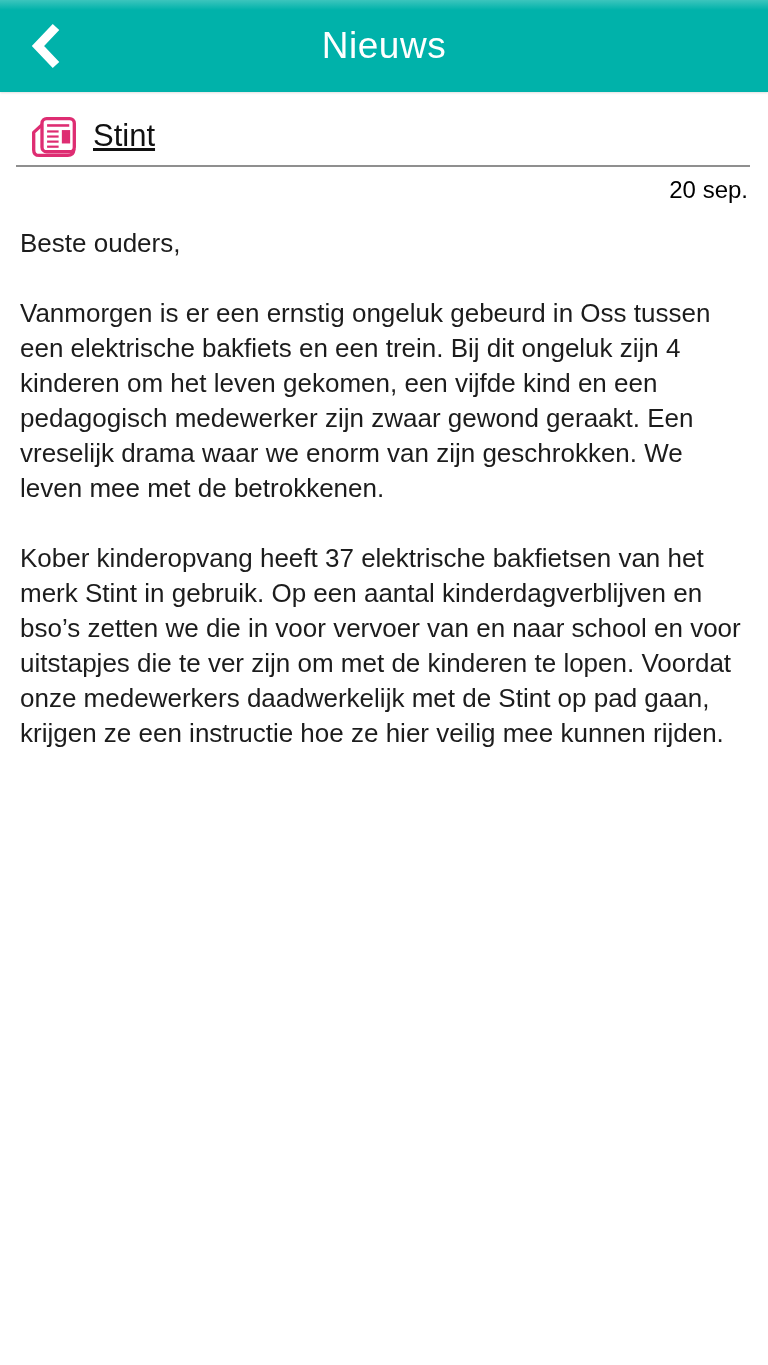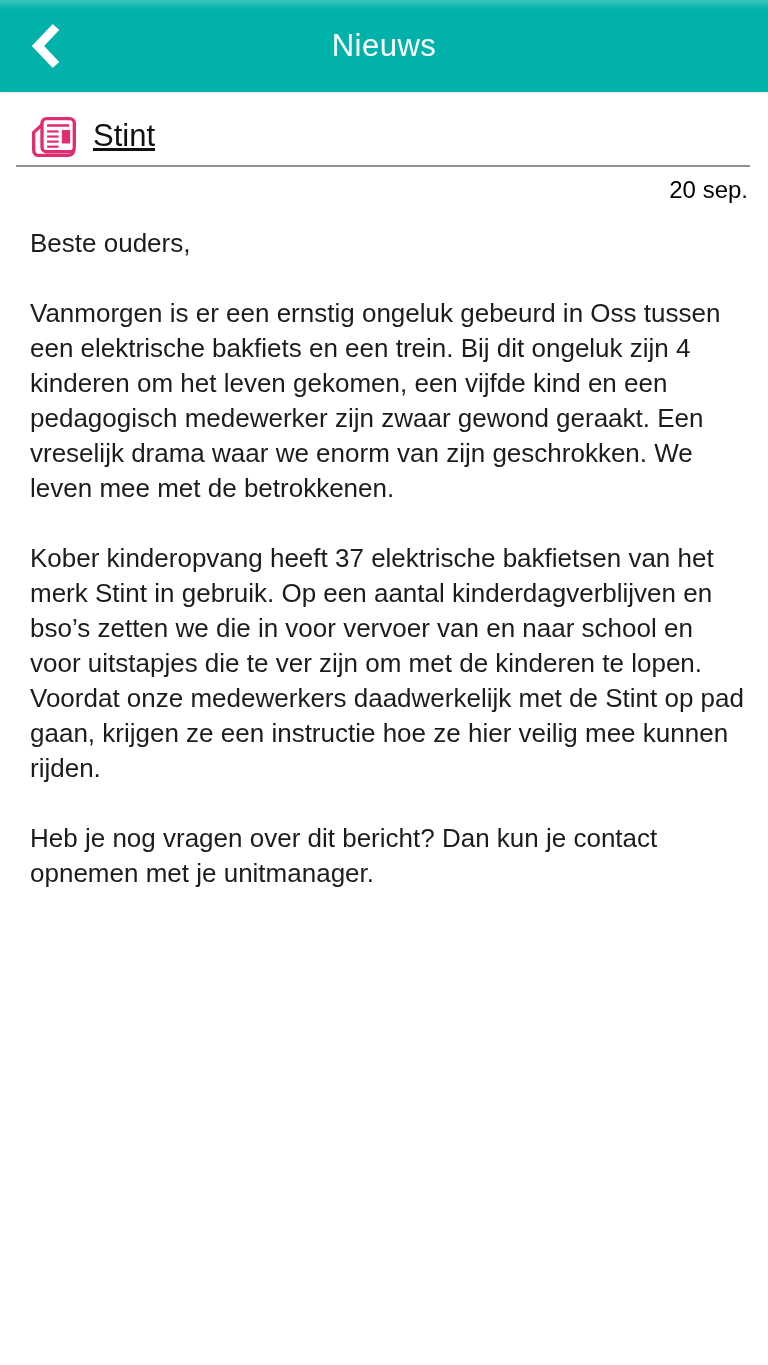--- a/index.html
+++ b/index.html
@@ -35,21 +35,21 @@
     display: flex;
     align-items: center;
     justify-content: center;
     cursor: pointer;
     background: transparent;
     border: none;
     padding: 0;
   }
   .navbar-title {
     color: #ffffff;
-    font-size: 31px;
+    font-size: 37px;
     font-weight: 500;
     letter-spacing: 0.5px;
   }
 
   
   .article-header {
     display: flex;
     align-items: center;
     padding: 23px 30px 6px 30px;
   }
@@ -80,21 +80,21 @@
   }
 
   
   .article-body {
     padding: 22px 18px 0 20px;
     font-size: 26px;
     line-height: 35px;
     color: #1c1c1c;
   }
   .article-body p {
-    margin: 0 0 35px 10px;
+    margin: 0 0 35px 0;
   }
 </style>
 </head>
 <body>
 
 <div class="screen">
 
   <div class="navbar">
     <button class="back-btn" aria-label="back">
       <span style="display:flex;">
@@ -128,16 +128,15 @@
   </div>
 
   <div class="divider"></div>
 
   <div class="date-row">20 sep.</div>
 
   <div class="article-body">
       <p>Beste ouders,</p>
       <p>Vanmorgen is er een ernstig ongeluk gebeurd in Oss tussen een elektrische bakfiets en een trein. Bij dit ongeluk zijn 4 kinderen om het leven gekomen, een vijfde kind en een pedagogisch medewerker zijn zwaar gewond geraakt. Een vreselijk drama waar we enorm van zijn geschrokken. We leven mee met de betrokkenen.</p>
       <p>Kober kinderopvang heeft 37 elektrische bakfietsen van het merk Stint in gebruik. Op een aantal kinderdagverblijven en bso’s zetten we die in voor vervoer van en naar school en voor uitstapjes die te ver zijn om met de kinderen te lopen. Voordat onze medewerkers daadwerkelijk met de Stint op pad gaan, krijgen ze een instructie hoe ze hier veilig mee kunnen rijden.</p>
-      <p>Heb je nog vragen over dit bericht? Dan kun je contact opnemen met je unitmanager.</p>
     </div>
 
 </div>
 
 </body></html>

